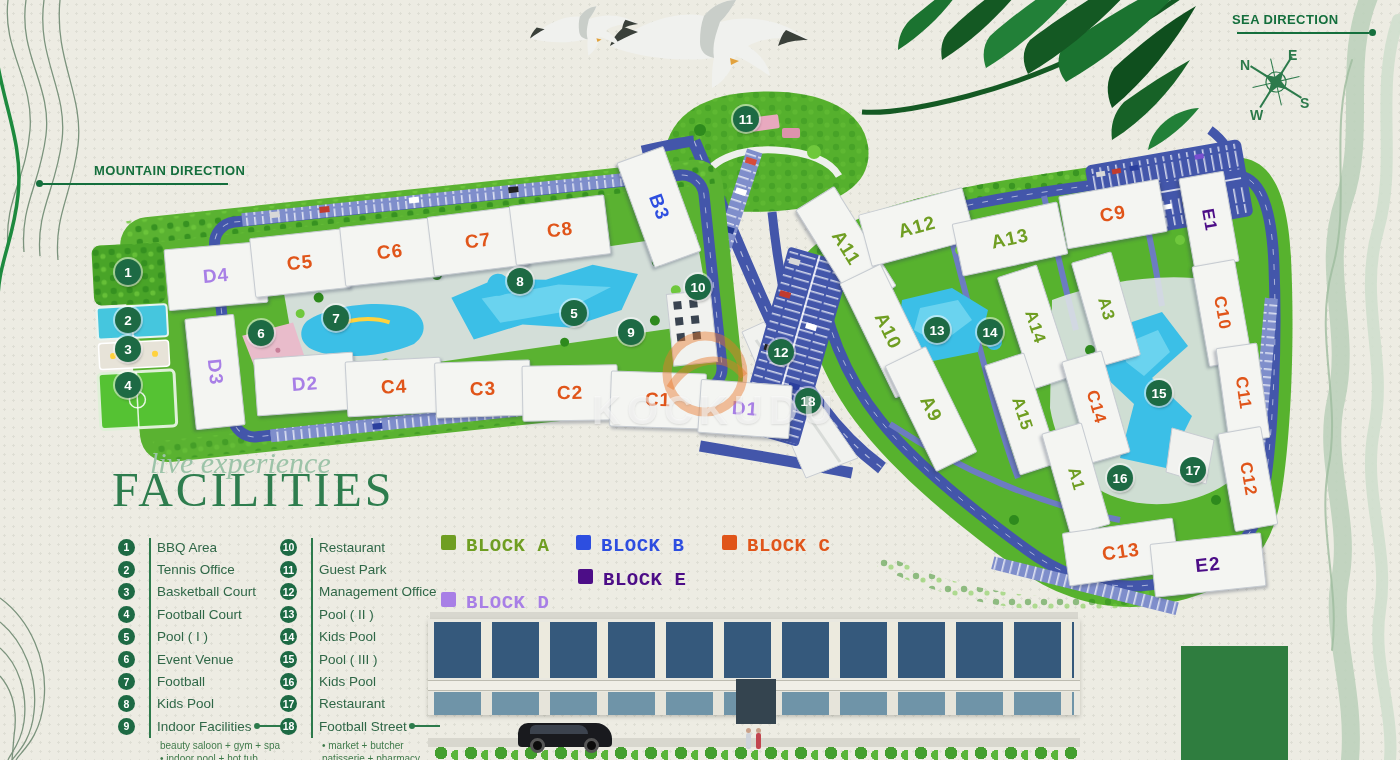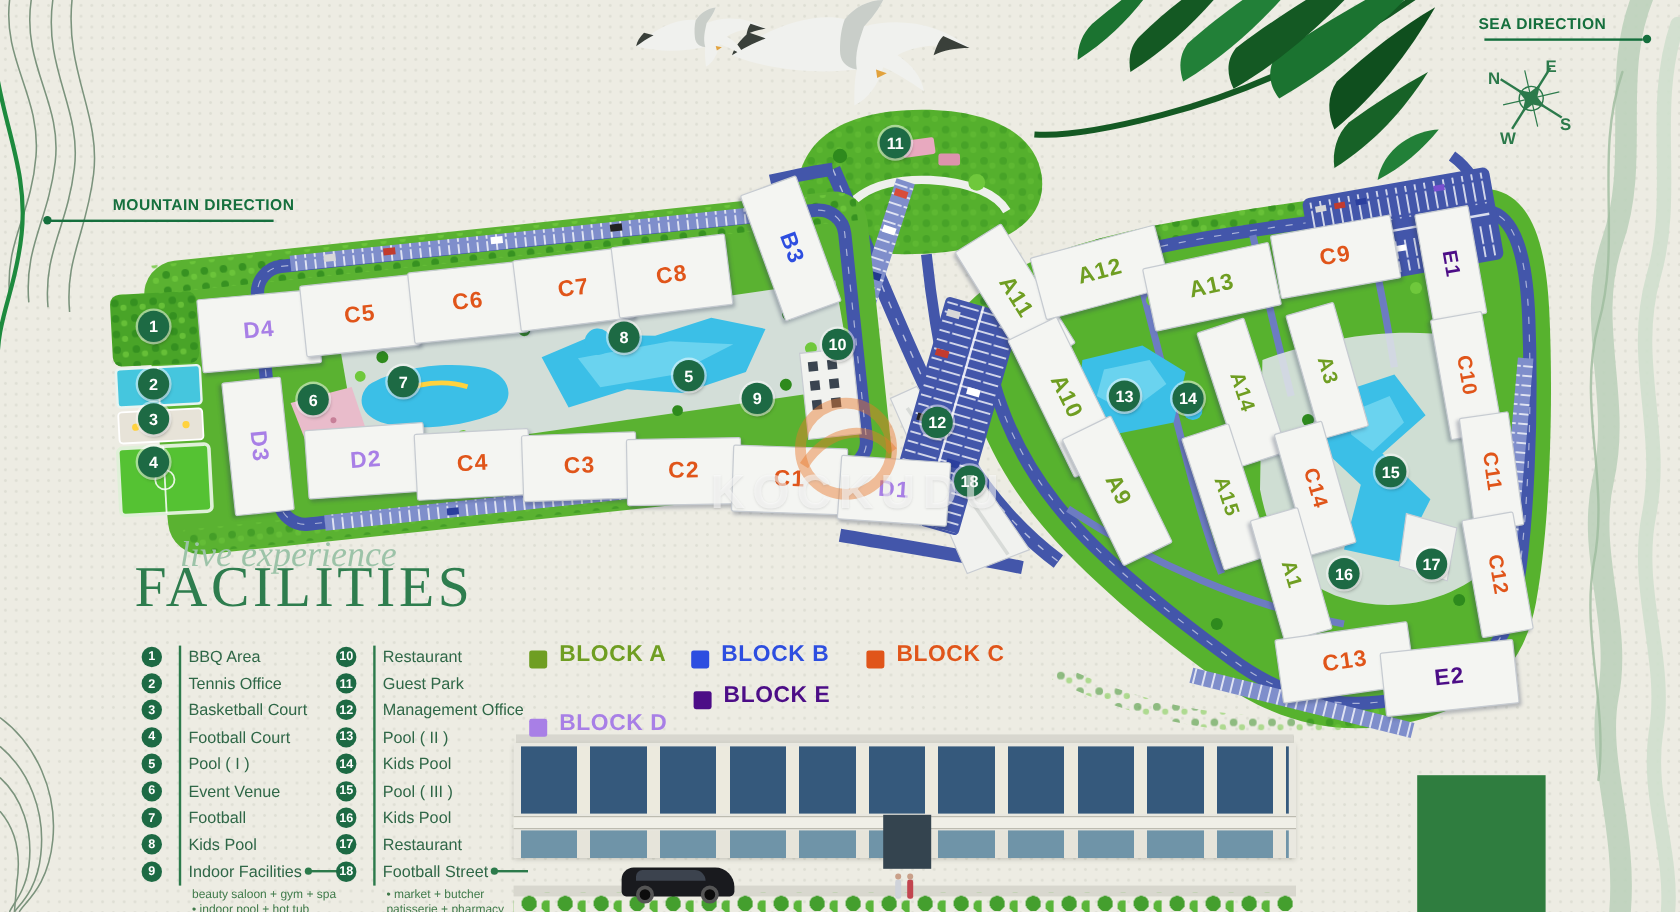--- a/index.html
+++ b/index.html
@@ -46,21 +46,21 @@
   .leg-num{width:17px;height:17px;border-radius:50%;background:var(--circle-green);color:#fff;
            font-size:10.5px;font-weight:bold;display:flex;align-items:center;justify-content:center;flex:0 0 17px;}
   .leg-label{margin-left:22px;font-size:13.5px;color:#2f6747;white-space:nowrap;}
   .leg-divider{position:absolute;width:2px;background:#2c7a4b;z-index:6;}
   .leader{position:relative;width:26px;height:2px;background:#2c7a4b;margin-left:7px;}
   .leader::before{content:"";position:absolute;left:-5px;top:-2px;width:6px;height:6px;border-radius:50%;background:#2c7a4b;}
   .subnote{position:absolute;z-index:6;font-size:10px;color:#3f7a4a;line-height:13px;white-space:nowrap;}
   .pre-bullet::before{content:"\2022  ";}
 
   
-  .blk-item{position:absolute;z-index:6;display:flex;align-items:flex-end;}
+  .blk-item{position:absolute;z-index:6;display:flex;align-items:flex-start;font-family:Liberation Mono, monospace;}
   .blk-sq{width:15px;height:15px;border-radius:2px;margin-right:10px;}
   .blk-label{font-size:19px;font-weight:bold;letter-spacing:.5px;}
 
   
   .watermark-text{position:absolute;z-index:5;font-size:40px;font-weight:bold;letter-spacing:6px;
                   color:rgba(255,255,255,.55);text-shadow:0 1px 2px rgba(120,120,120,.2);}
 
   
   .render{position:absolute;left:428px;top:610px;width:652px;height:150px;z-index:5;}
   .rd-roof{position:absolute;left:2px;top:2px;right:2px;height:7px;background:#d8d7cf;box-shadow:0 1px 0 #bdbcb2;}

